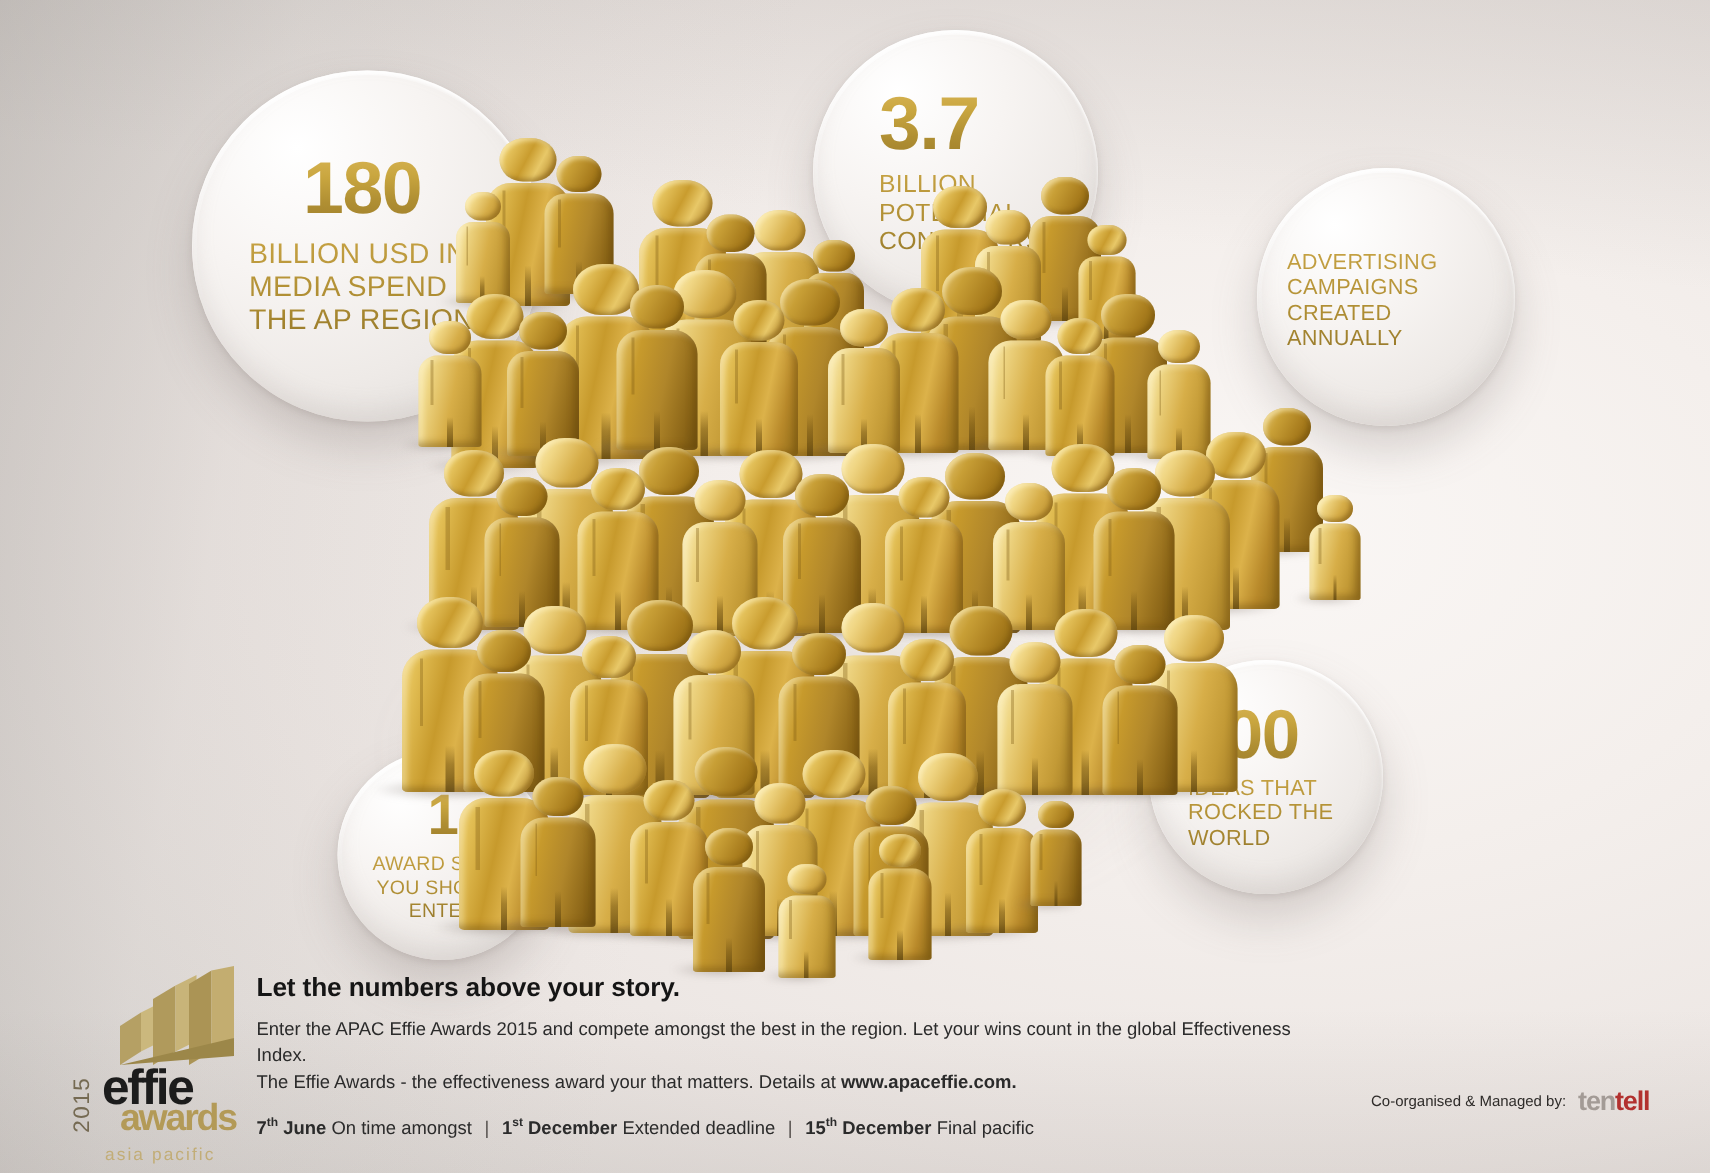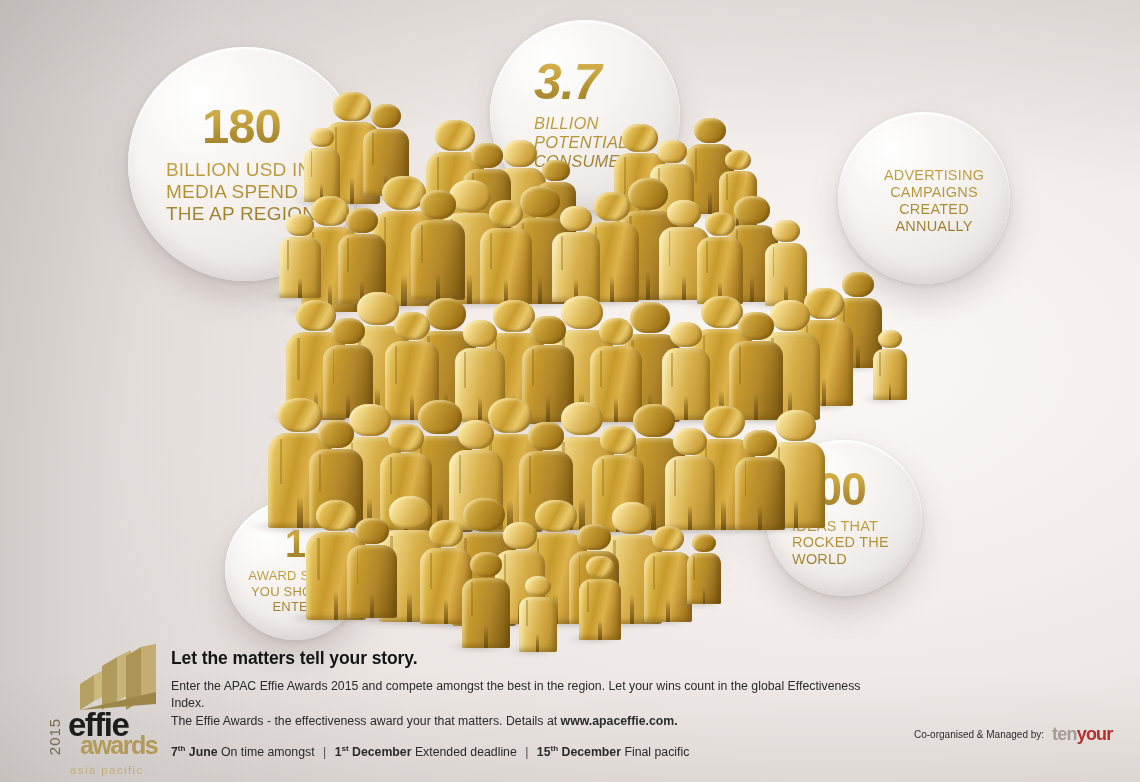--- a/index.html
+++ b/index.html
@@ -91,26 +91,26 @@
     font-weight:400;line-height:1.16;letter-spacing:.2px;
     background:linear-gradient(178deg,#c6a243 0%,#ad8c32 60%,#94772a 100%);
     -webkit-background-clip:text;background-clip:text;color:transparent;
     position:relative;z-index:2;
   }
 
   
   #b-180{left:128px;top:47px;width:234px;height:234px;padding-left:38px;}
   #b-180 .num{font-size:49px;margin-left:36px;}
   #b-180 .cap{font-size:19px;margin-top:9px;}
-  #b-37{left:490px;top:20px;width:190px;height:190px;padding-left:44px;font-style:italic;}
+  #b-37{left:542px;top:20px;width:190px;height:190px;padding-left:44px;}
   #b-37 .num{font-size:50px;}
   #b-37 .cap{font-size:16.5px;margin-top:7px;}
   #b-38000{left:838px;top:112px;width:172px;height:172px;padding-left:20px;}
   #b-38000 .num{font-size:40px;}
-  #b-38000 .cap{font-size:14.5px;margin-top:6px;text-align:center;}
+  #b-38000 .cap{font-size:14.5px;margin-top:6px;}
   #b-900{left:766px;top:440px;width:156px;height:156px;padding-left:26px;}
   #b-900 .num{font-size:46px;}
   #b-900 .cap{font-size:14.5px;margin-top:6px;}
   #b-1{left:225px;top:500px;width:140px;height:140px;align-items:center;text-align:center;padding:0 8px;}
   #b-1 .num{font-size:38px;}
   #b-1 .cap{font-size:13px;margin-top:6px;}
 
   
   #footer{position:absolute;left:0;bottom:0;width:1140px;height:152px;}
   #logo{position:absolute;left:40px;top:14px;width:130px;height:130px;}
@@ -561,39 +561,39 @@
         <polygon points="73,3 88,0 88,48 73,57" fill="#c3ad70"></polygon>
         <polygon points="12,66 88,48 88,60 12,66" fill="#9c8749"></polygon>
       </svg>
       <div id="yeartxt">2015</div>
       <div id="effie">effie</div>
       <div id="awards">awards</div>
       <div id="apac">asia pacific</div>
     </div>
 
     <div id="copy">
-      <div id="headline">Let the matters tell your story.</div>
+      <div id="headline">Let the numbers above your story.</div>
       <div id="body">
         <span>Enter the APAC Effie Awards 2015 and compete amongst the best in the region. Let your wins count in the global Effectiveness Index.</span><br>
         <span>The Effie Awards - the effectiveness award your that matters. Details at </span><b>www.apaceffie.com.</b>
       </div>
       <div id="deadlines">
         <b><span>7</span><sup>th</sup> <span>June</span></b>
         <span>On time amongst</span>
         <span class="sep">|</span>
         <b><span>1</span><sup>st</sup> <span>December</span></b>
         <span>Extended deadline</span>
         <span class="sep">|</span>
         <b><span>15</span><sup>th</sup> <span>December</span></b>
         <span>Final pacific</span>
       </div>
     </div>
 
 
     <div id="coorgwrap">
       <span class="orglabel">Co-organised &amp; Managed by:</span>
       <span id="tenasia">
-        <span class="ten">ten</span><span class="asia">your</span>
+        <span class="ten">ten</span><span class="asia">tell</span>
       </span>
     </div>
 
   </div>
 </div>
 
 </body></html>

